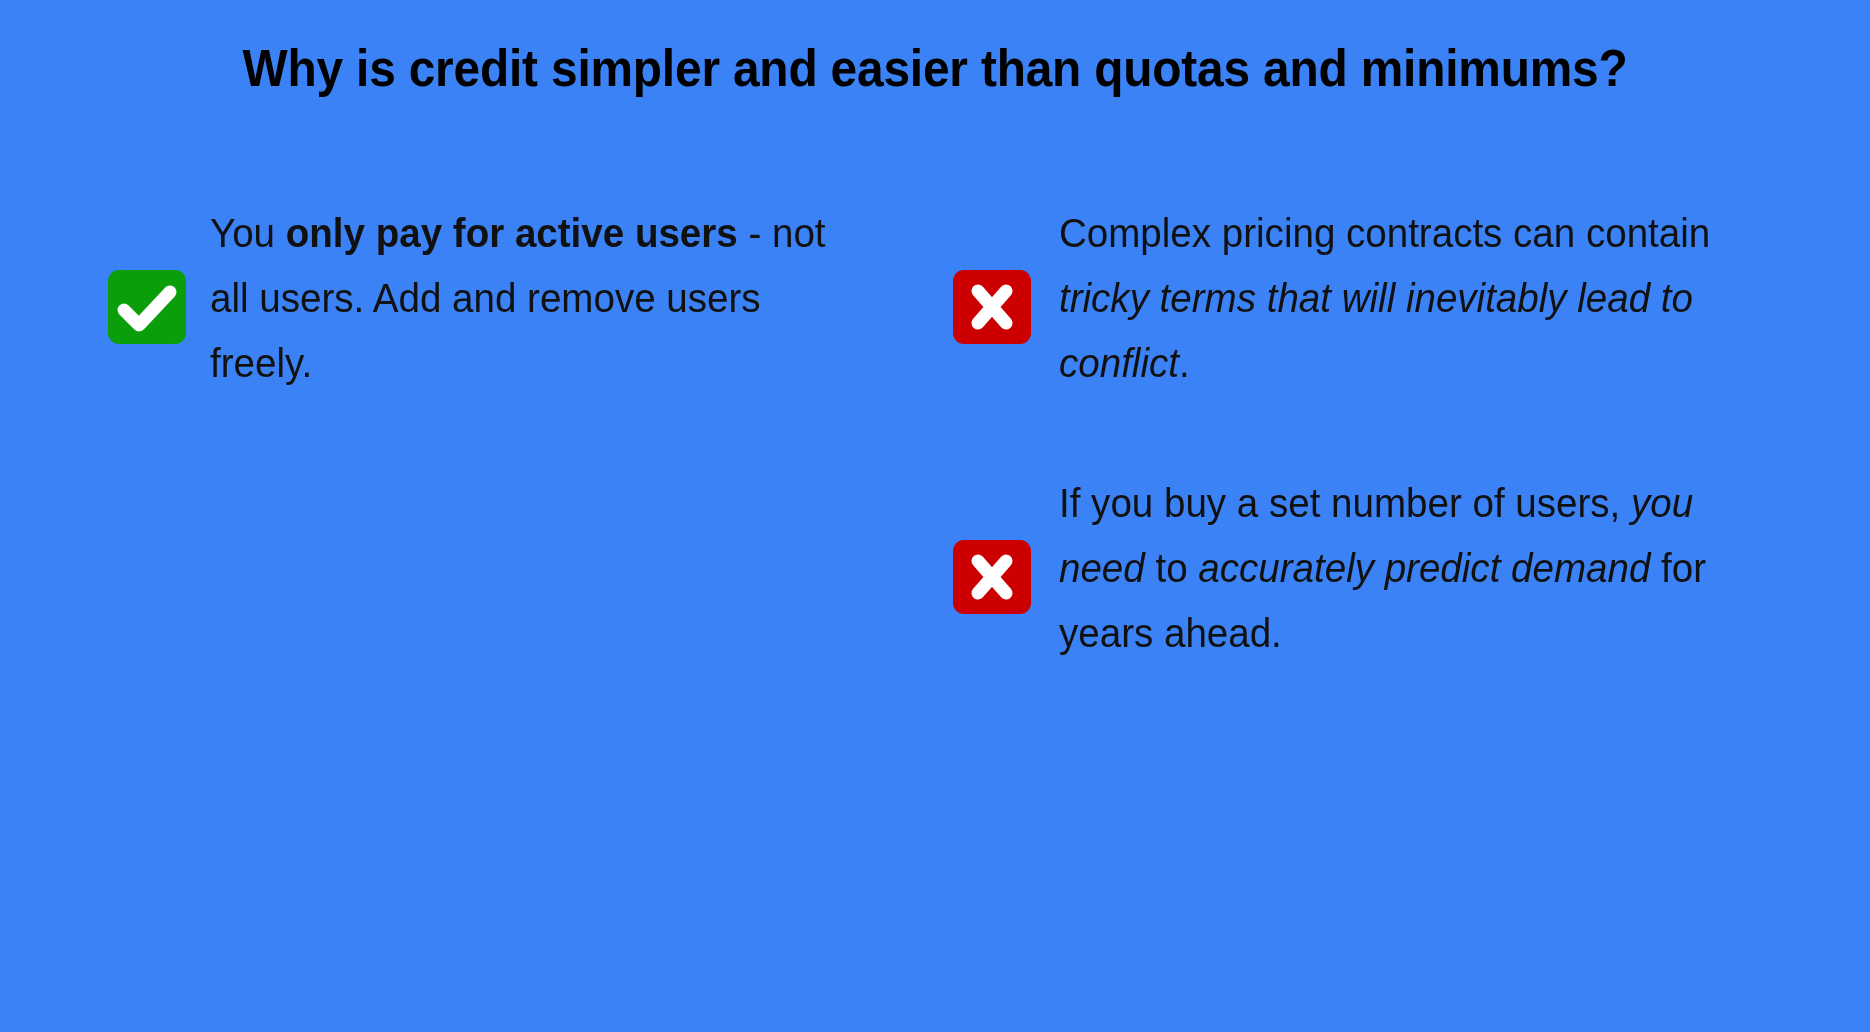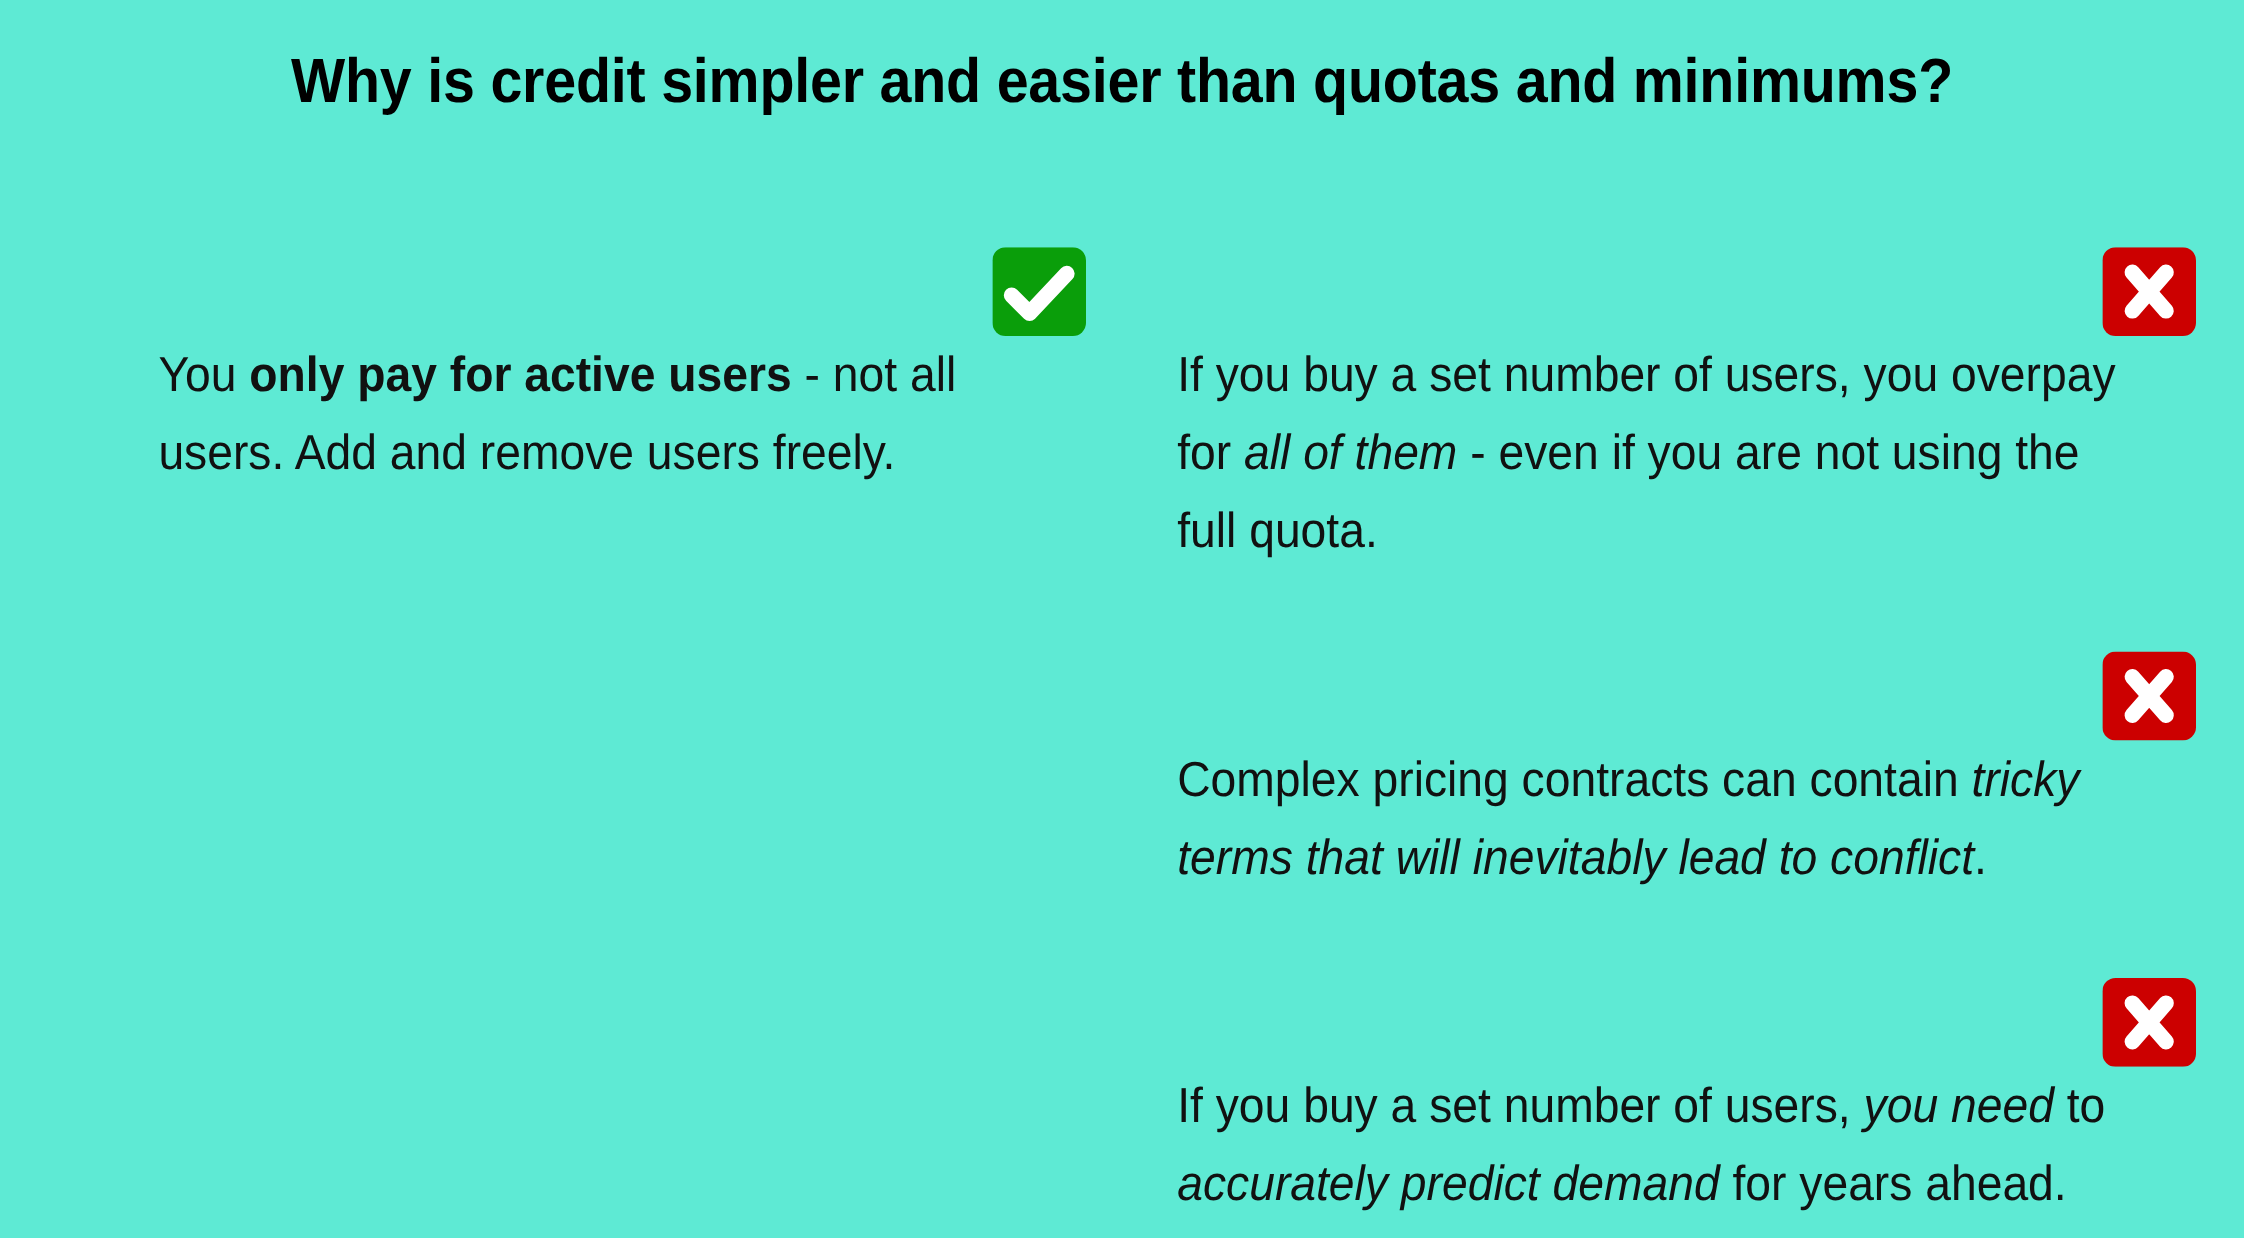--- a/index.html
+++ b/index.html
@@ -11,21 +11,21 @@
     height: 1032px;
     background: #ffffff;
     font-family: "Liberation Sans", "DejaVu Sans", sans-serif;
     overflow: hidden;
   }
 
   .page {
     position: relative;
     width: 1870px;
     height: 1032px;
-    background: #5eead4;
+    background: #3b82f6;
     box-sizing: border-box;
   }
 
   .title {
     position: absolute;
     top: 38px;
     left: 0;
     width: 1870px;
     text-align: center;
     font-size: 52px;
@@ -47,22 +47,22 @@
   }
 
   .column {
     box-sizing: border-box;
   }
   .column.left  { width: 935px; padding-left: 108px; padding-right: 30px; }
   .column.right { width: 935px; padding-left: 18px;  padding-right: 40px; }
 
   .item {
     display: flex;
-    flex-direction: column;
-    align-items: flex-end;
+    flex-direction: row;
+    align-items: center;
     margin-bottom: 50px;
   }
   .item:last-child { margin-bottom: 0; }
 
   .column.left .item  { min-height: 220px; }
   .column.right .item { min-height: 220px; }
 
   .icon {
     flex: 0 0 auto;
     width: 78px;
@@ -107,29 +107,20 @@
         </span>
         <span class="item-text"><span>You </span><b>only pay for active users</b><span> - not all users. Add and remove users freely.</span></span>
       </div>
 
 
 
     </div>
 
     <div class="column right">
 
-      <div class="item">
-        <span class="icon">
-          <svg viewBox="0 0 78 74" xmlns="http://www.w3.org/2000/svg">
-            <rect x="0" y="0" width="78" height="74" rx="11" ry="11" fill="#cc0000"></rect>
-            <path d="M25 21 L53 53 M53 21 L25 53" fill="none" stroke="#ffffff" stroke-width="13" stroke-linecap="round"></path>
-          </svg>
-        </span>
-        <span class="item-text"><span>If you buy a set number of users, you overpay for </span><i>all of them</i><span> - even if you are not using the full quota.</span></span>
-      </div>
 
       <div class="item">
         <span class="icon">
           <svg viewBox="0 0 78 74" xmlns="http://www.w3.org/2000/svg">
             <rect x="0" y="0" width="78" height="74" rx="11" ry="11" fill="#cc0000"></rect>
             <path d="M25 21 L53 53 M53 21 L25 53" fill="none" stroke="#ffffff" stroke-width="13" stroke-linecap="round"></path>
           </svg>
         </span>
         <span class="item-text"><span>Complex pricing contracts can contain </span><i>tricky terms that will inevitably lead to conflict</i><span>.</span></span>
       </div>

